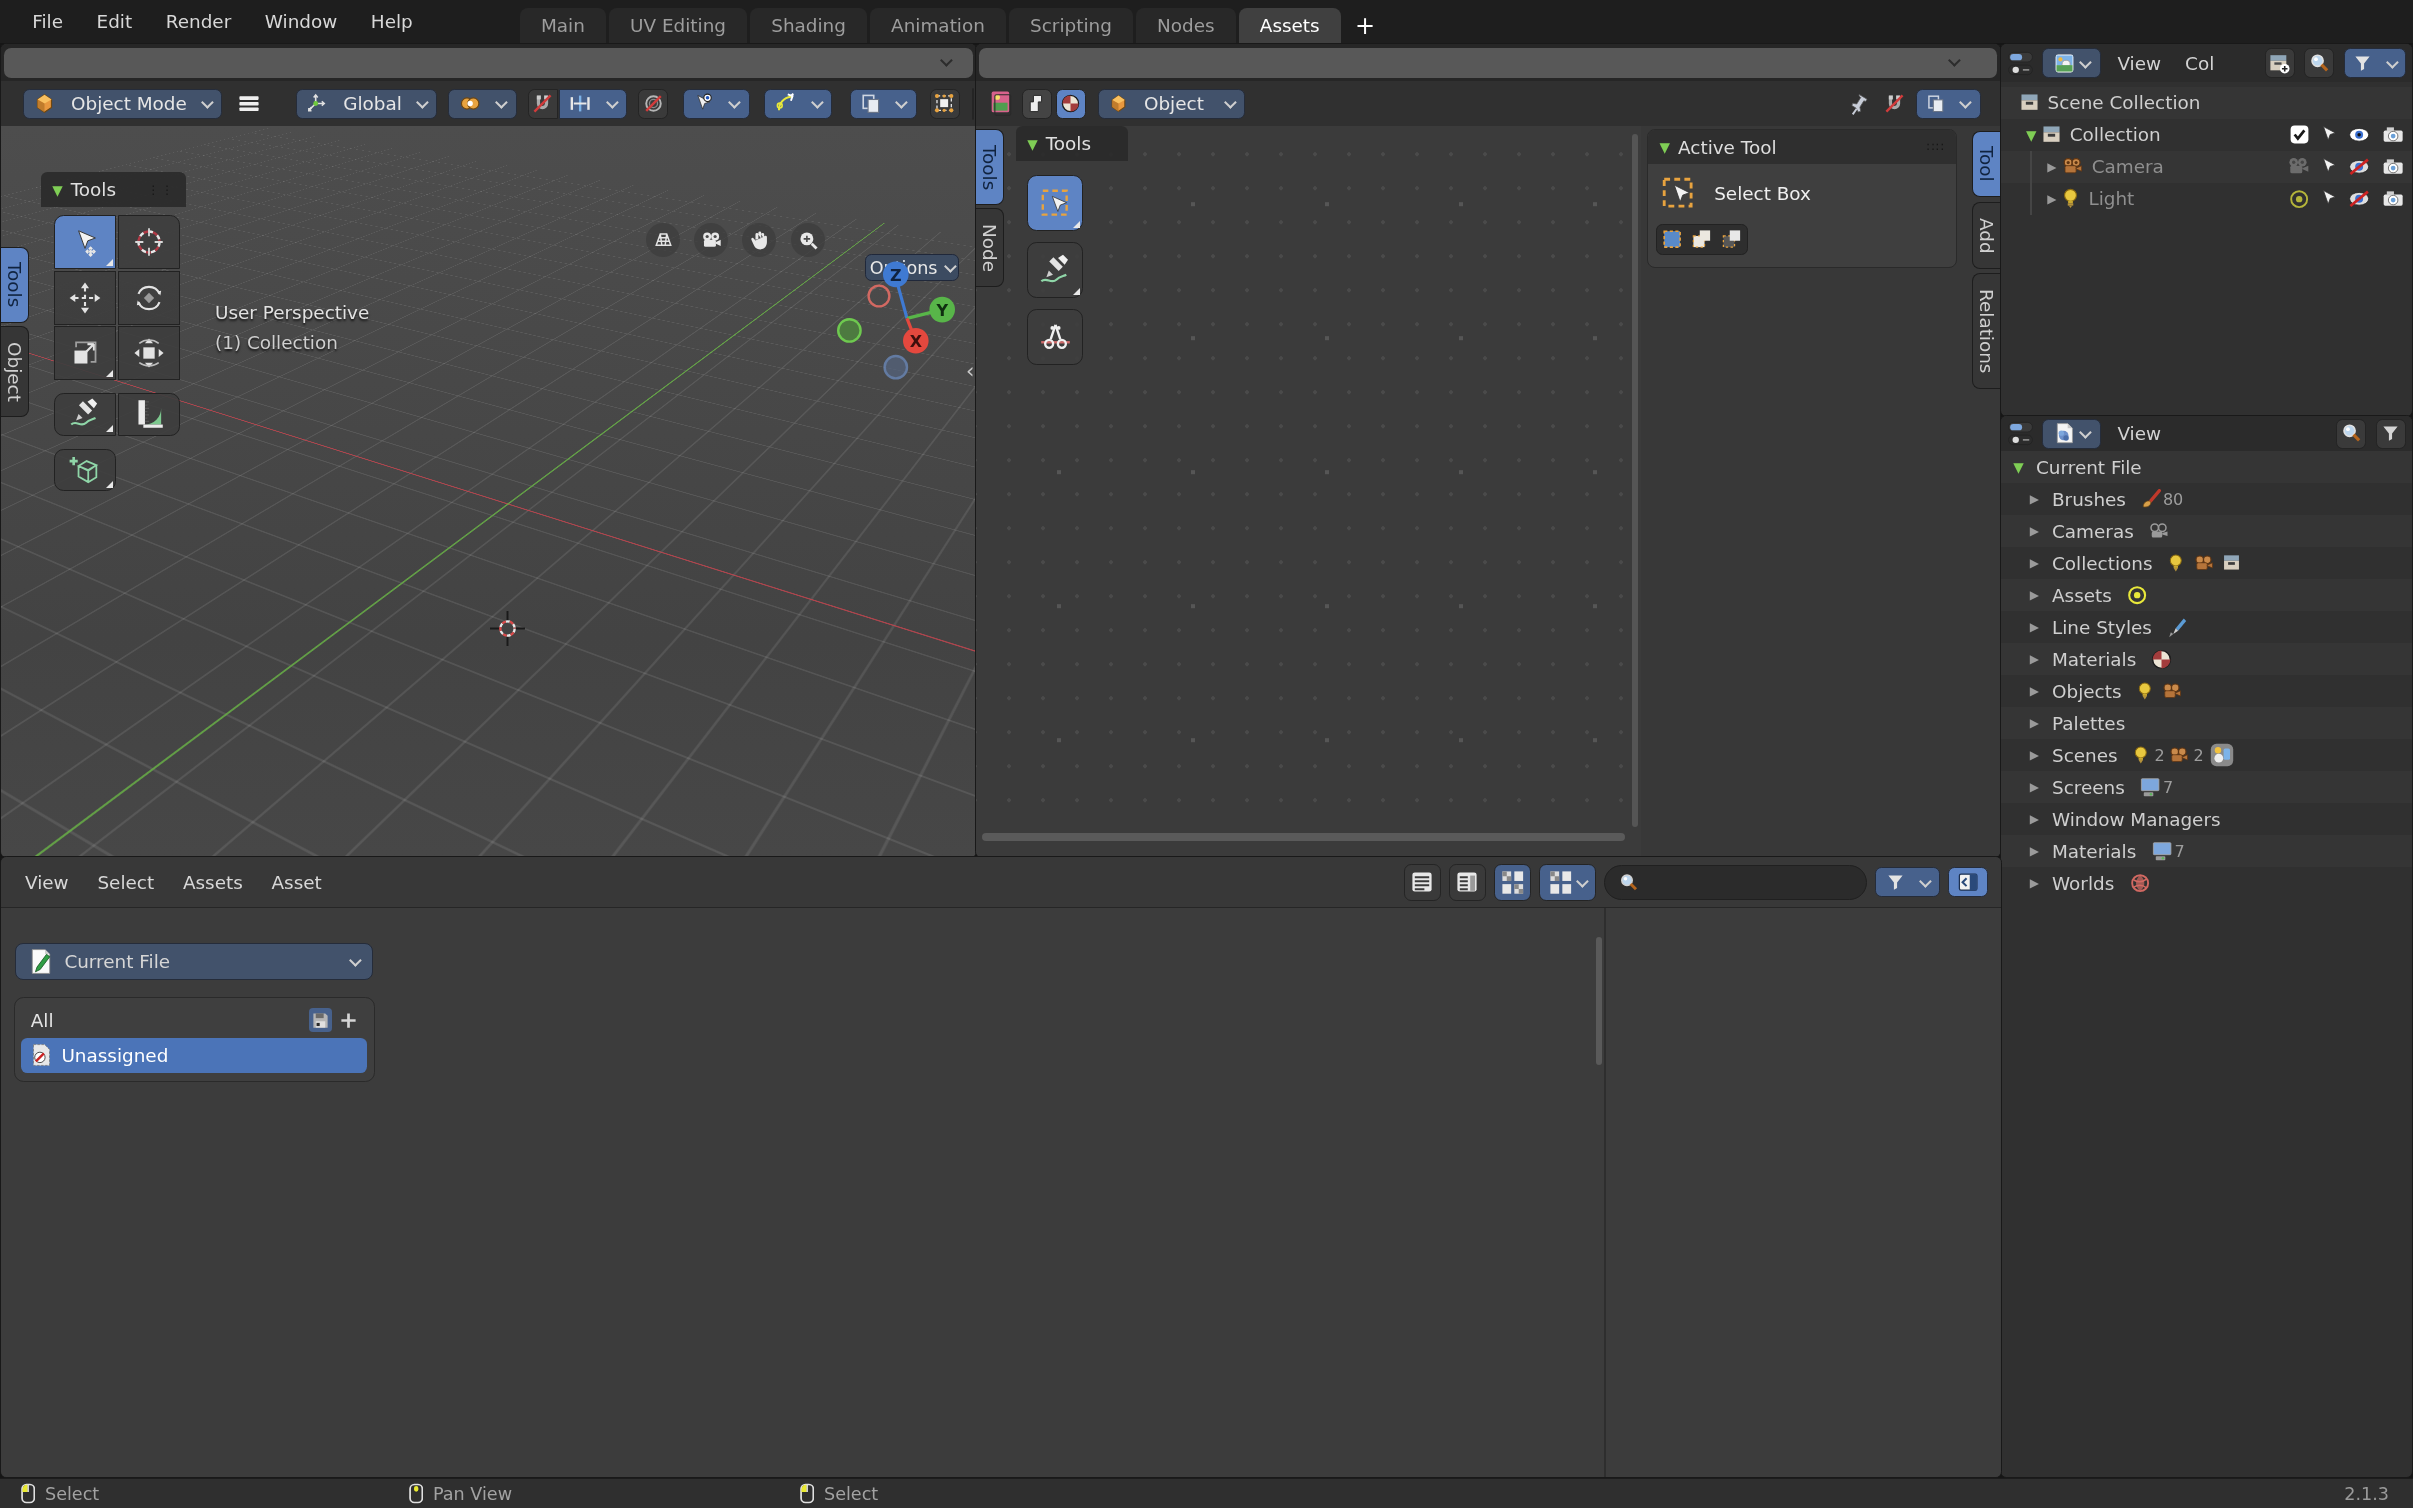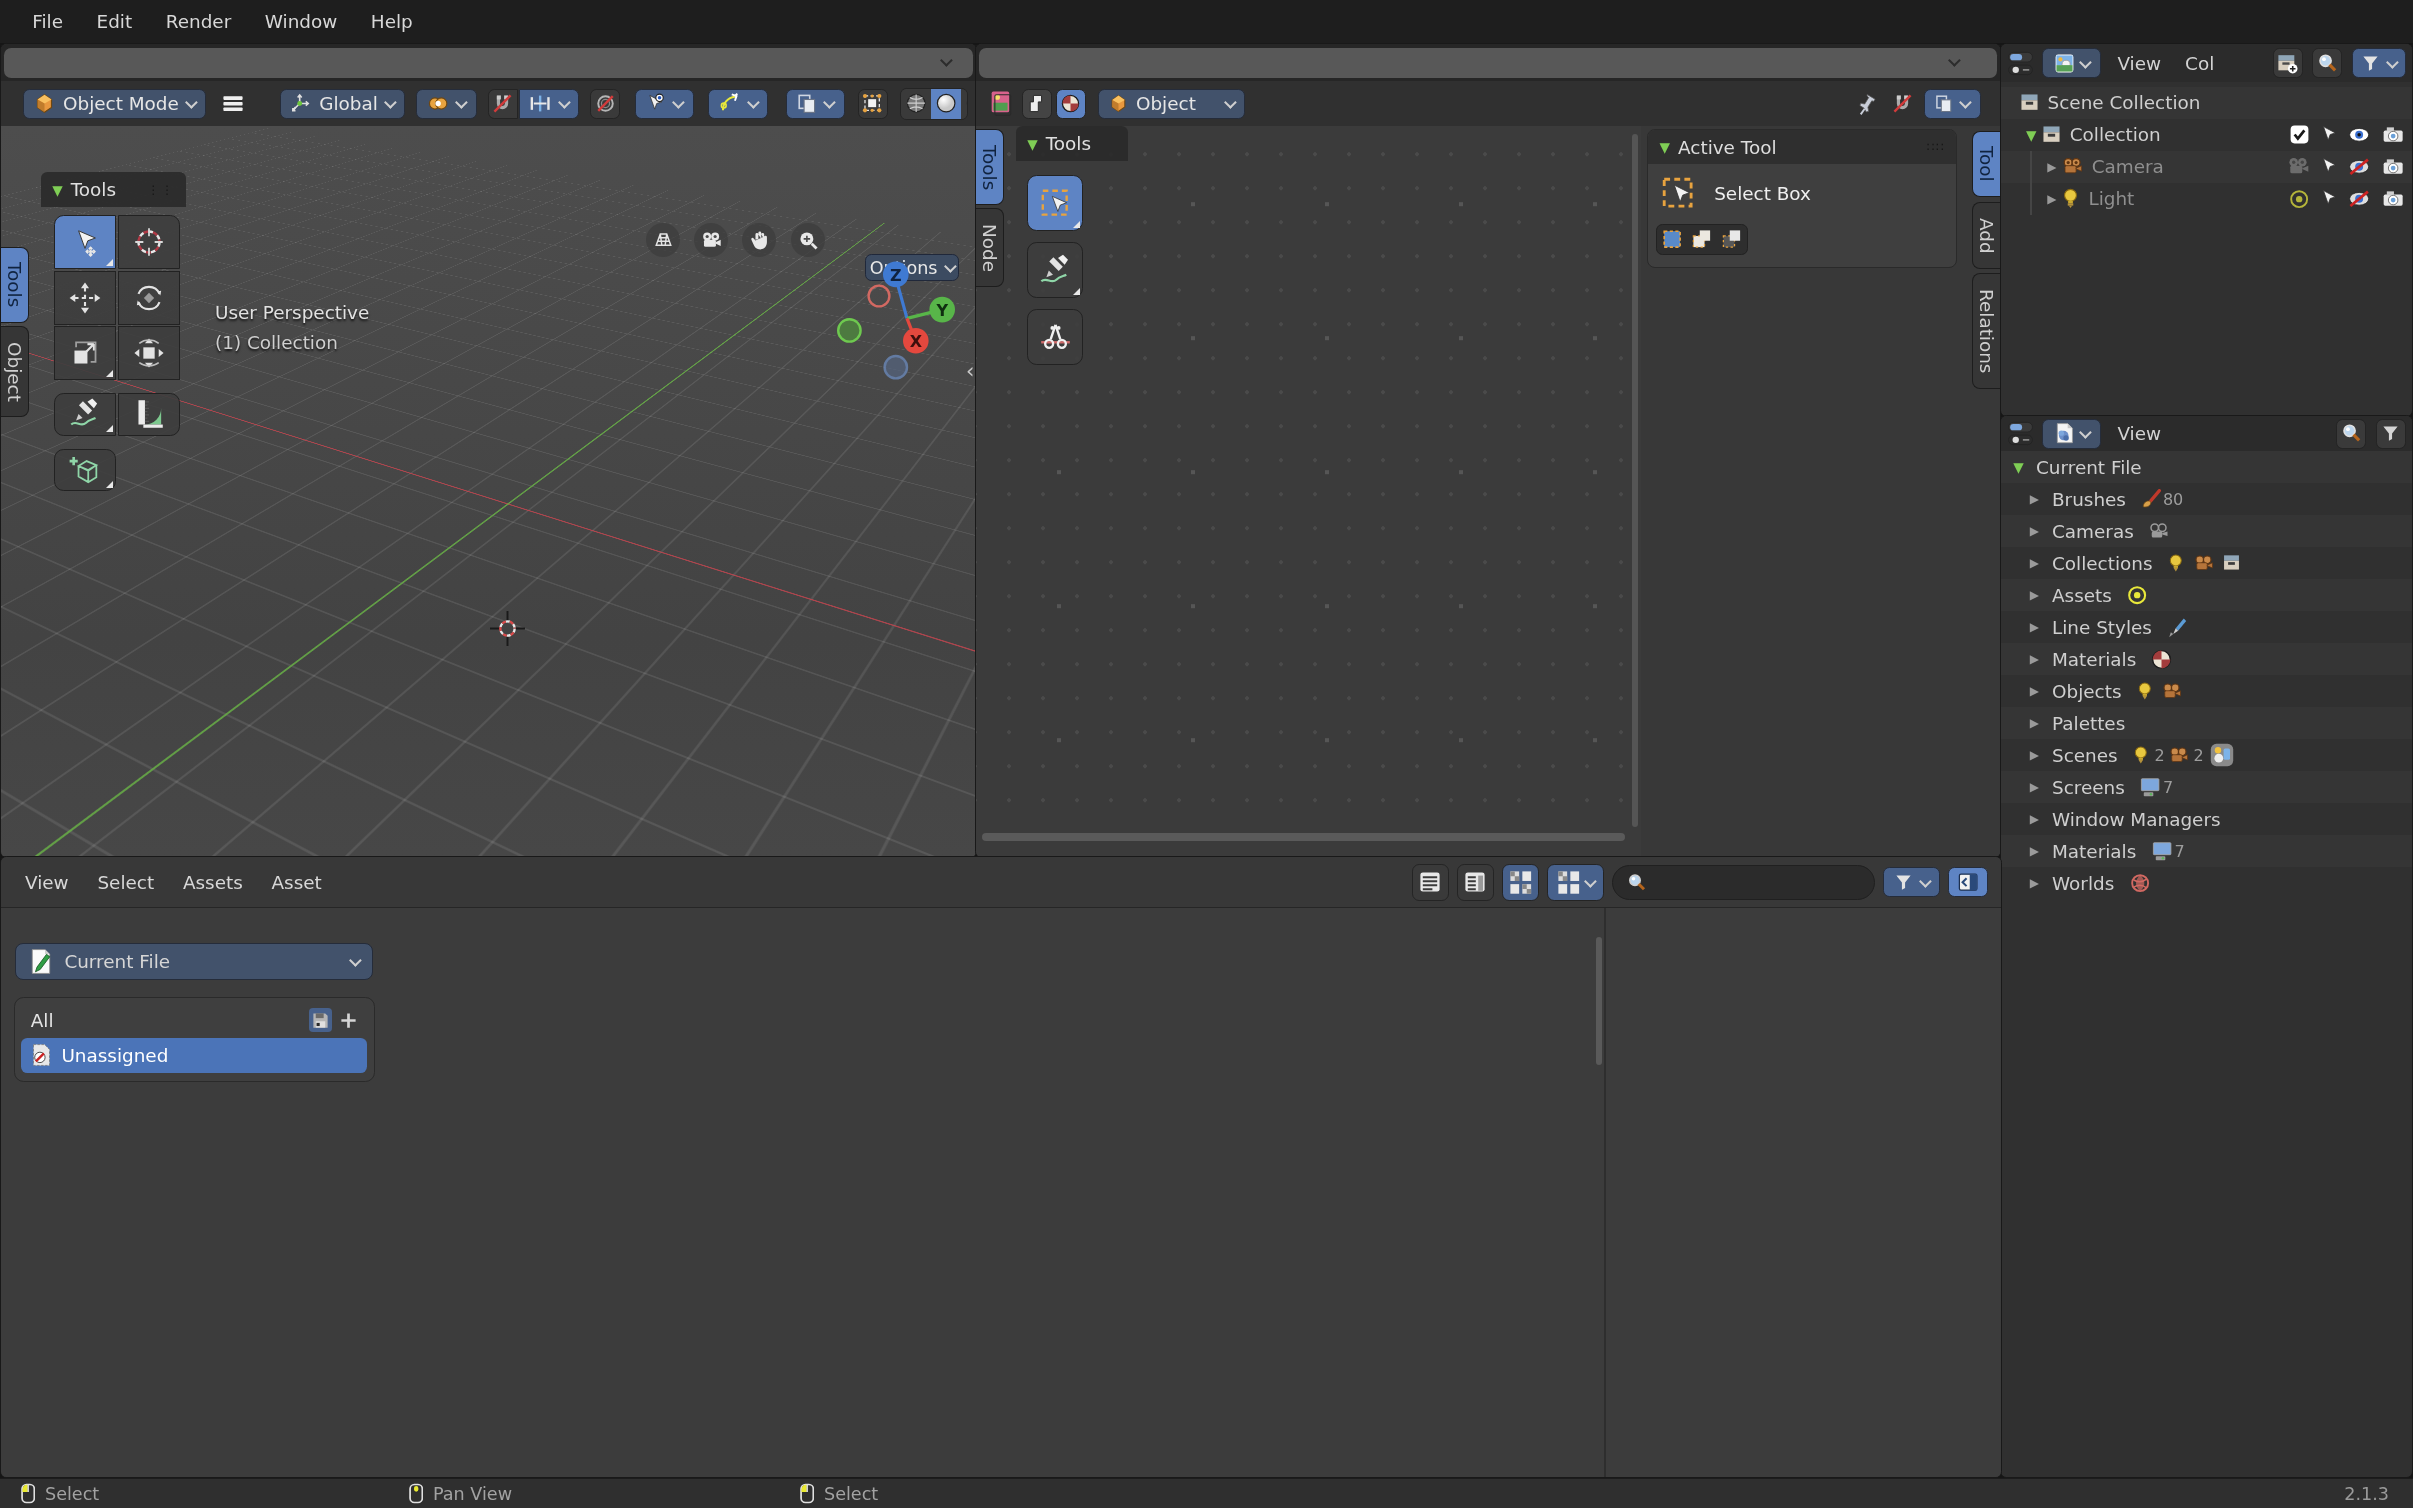--- a/index.html
+++ b/index.html
@@ -28,21 +28,21 @@
   .bf{left:2000px;top:372px;width:413px;height:1063px}
 
   
   .tsbar{height:37px;background:#262626;display:flex;align-items:center;padding:0 3.2px}
   .tsbar-inner{flex:1;height:30px;background:#585858;border-radius:7.2px;position:relative}
   .chev{width:8.8px;height:8.8px;border-right:2.4px solid #cfcfcf;border-bottom:2.4px solid #cfcfcf;
     display:inline-block;transform:rotate(45deg) translate(-0.8px,-0.8px)}
   .chev.dark{border-color:#2c2c2c;position:absolute;right:22.3px;top:9.6px}
   .ehead{height:45px;background:#303030;display:flex;align-items:center;padding:0 8px;gap:0}
   .wdg{height:30px;background:#42526b;border:0.8px solid #252c3a;border-radius:6.4px;display:flex;
-    align-items:center;gap:8px;padding:0 9.6px;color:#e6e6e6;white-space:nowrap}
+    align-items:center;gap:16px;padding:0 9.6px;color:#e6e6e6;white-space:nowrap}
   .wdg.on{background:#47618c}
   .wdg.act{background:#5e84c4}
   .btn-dk{height:30px;min-width:30px;background:#3a3a3a;border:0.8px solid #242424;border-radius:6.4px;
     display:flex;align-items:center;justify-content:center}
   .ico{display:inline-flex;align-items:center;justify-content:center}
 
   
   .vp-canvas{position:relative;height:730px;background:linear-gradient(#4d4d4d,#434343 70%,#474747);overflow:hidden}
   .floor{position:absolute;left:-930px;top:-819px;width:2873px;height:2394px;
     transform-origin:1437px 1197px;
@@ -144,20 +144,30 @@
 
 <div id="app">
 
   <header class="topbar">
     <div class="menus">
       <span class="menu-item">File</span>
       <span class="menu-item">Edit</span>
       <span class="menu-item">Render</span>
       <span class="menu-item">Window</span>
       <span class="menu-item">Help</span>
+    </div>
+    <div class="wtabs">
+      <div class="wtab">Main</div>
+      <div class="wtab">UV Editing</div>
+      <div class="wtab">Shading</div>
+      <div class="wtab">Animation</div>
+      <div class="wtab">Scripting</div>
+      <div class="wtab">Nodes</div>
+      <div class="wtab active">Assets</div>
+      <div class="wtab-add">+</div>
     </div>
   </header>
 
   <div class="main">
 
     <section class="region vp">
       <div class="tsbar">
         <div class="tsbar-inner">
           <span class="chev dark"></span>
         </div>

